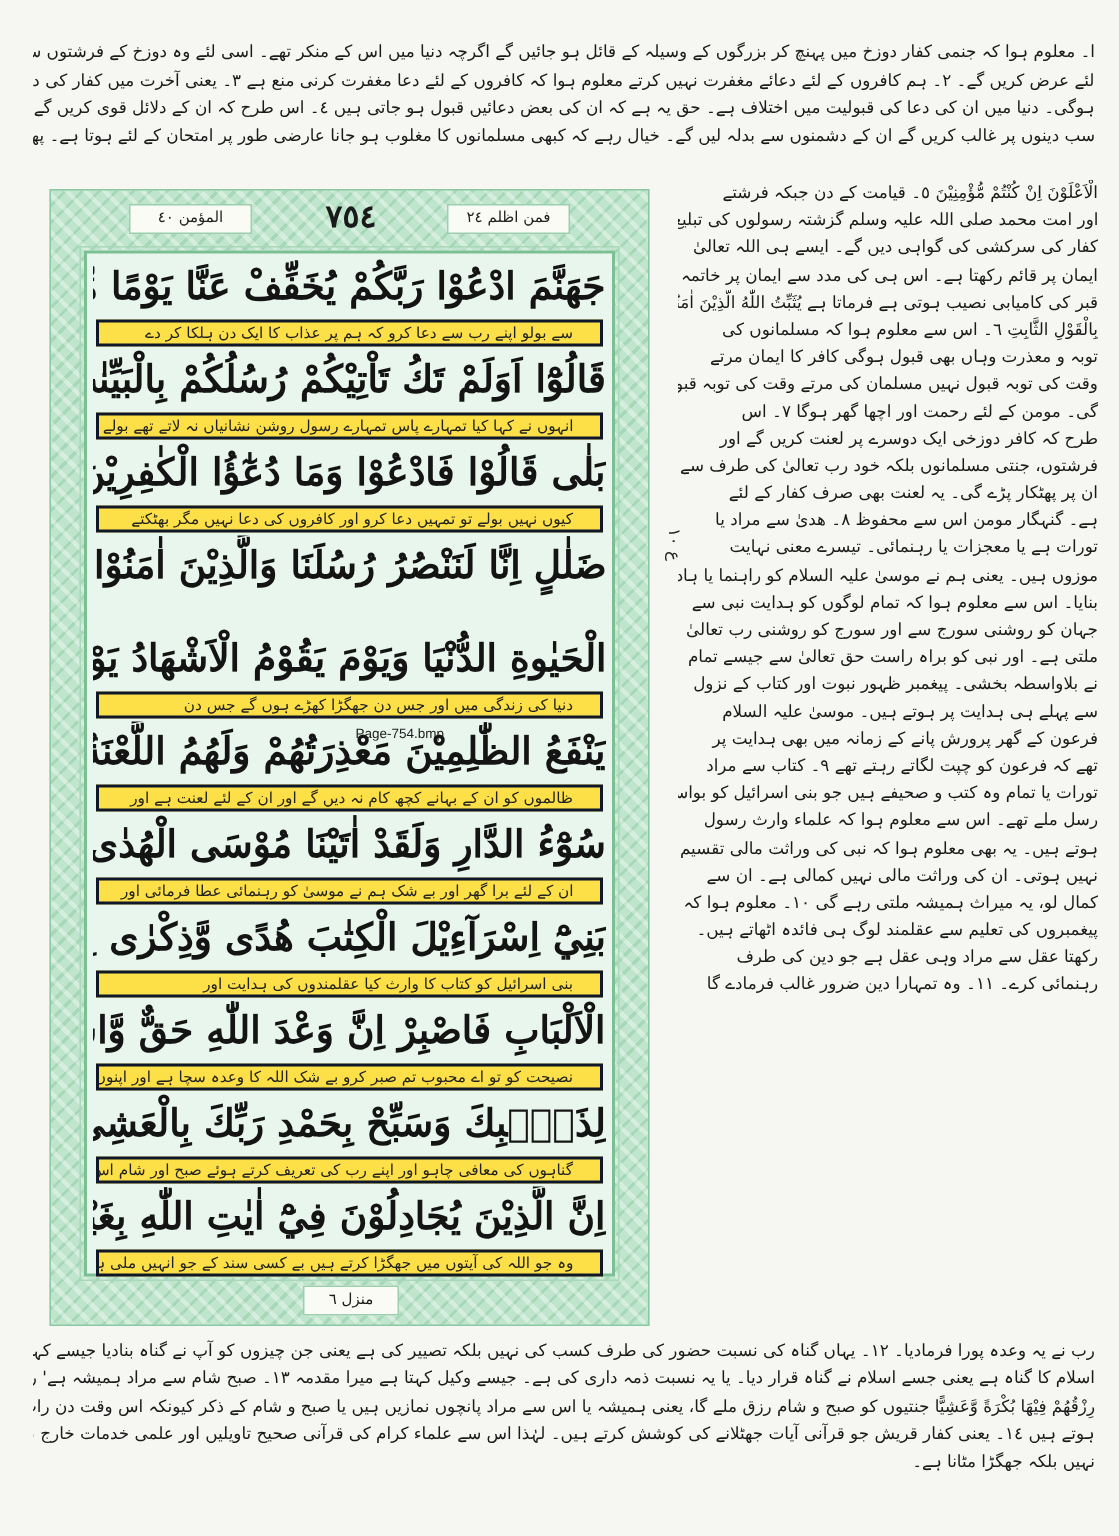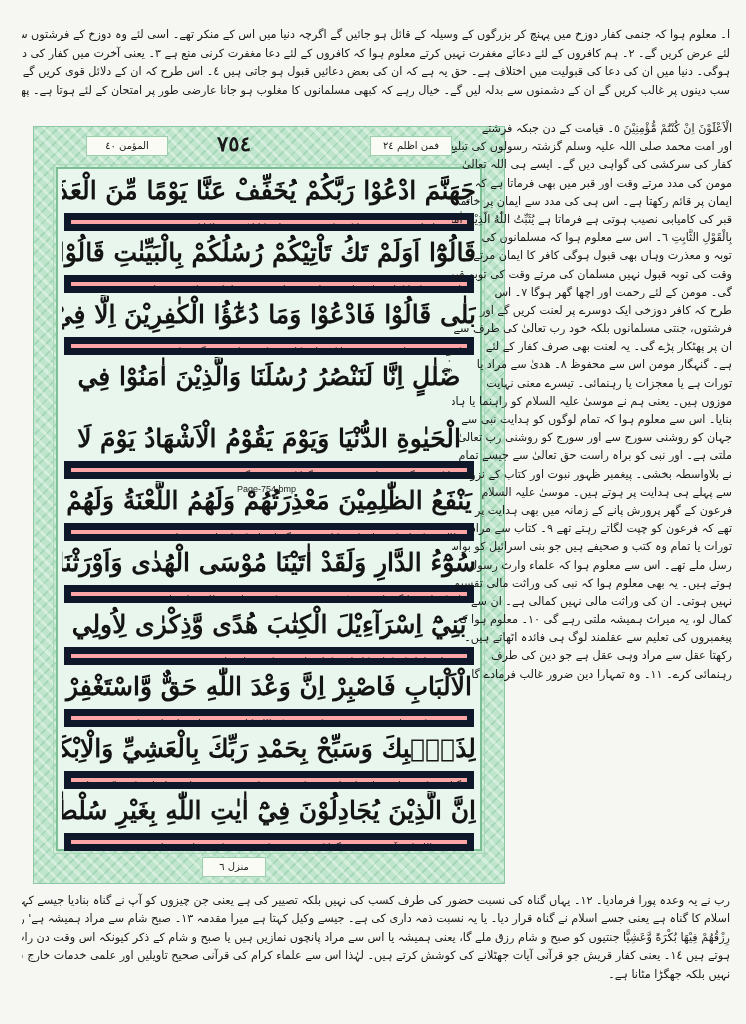--- a/index.html
+++ b/index.html
@@ -10,40 +10,40 @@
   .top-notes { position: absolute; left: 22px; top: 26px; width: 708px; font-size: 11.2px; line-height: 18.6px; text-align: justify; text-align-last: right; }
   .top-notes p { white-space: nowrap; overflow: hidden; height: 18.6px; text-align: right; }
 
   .side-notes { position: absolute; left: 452px; top: 120px; width: 280px; font-size: 11.2px; line-height: 18.2px; }
   .side-notes p { white-space: nowrap; overflow: hidden; height: 18.2px; text-align: right; }
 
   .bottom-notes { position: absolute; left: 22px; top: 892px; width: 708px; font-size: 11.2px; line-height: 18.4px; }
   .bottom-notes p { white-space: nowrap; overflow: hidden; height: 18.4px; text-align: right; }
 
   
-  .frame { position: absolute; left: 33px; top: 126px; width: 472px; height: 758px;
+  .frame { position: absolute; left: 33px; top: 126px; width: 400px; height: 758px;
     background:
       repeating-linear-gradient(45deg, rgba(255,255,255,0.35) 0 3px, transparent 3px 9px),
       repeating-linear-gradient(-45deg, rgba(120,190,150,0.35) 0 2px, transparent 2px 8px),
       #bfe5cc;
     border: 1px solid #8cc9a2; }
   .frame-inner { position: absolute; left: 22px; top: 40px; right: 22px; bottom: 32px;
     background: #e9f6ee; border: 2px solid #7cbf95; outline: 1px solid #a8d8b8; outline-offset: 2px; }
 
   .header-label { position: absolute; top: 9px; height: 20px; background: #fbfbf6; border: 1px solid #9ccfae;
     font-size: 10px; line-height: 18px; text-align: center; color: #222; }
   .hdr-left { left: 52px; width: 82px; }
   .hdr-right { right: 52px; width: 82px; }
   .page-num { position: absolute; top: 4px; left: 166px; width: 68px; height: 26px; font-size: 21px; font-weight: bold;
     line-height: 26px; text-align: center; color: #1a1a1a; font-family: "DejaVu Serif", serif; letter-spacing: 1px; }
 
   .verse-row { position: absolute; left: 4px; right: 4px; height: 40px; font-family: "DejaVu Serif", serif;
     font-size: 25px; font-weight: bold; line-height: 40px; text-align: center; white-space: nowrap; overflow: hidden; color: #141414; }
-  .trans-row { position: absolute; left: 6px; right: 6px; height: 18px; background: #fca5a5; border: 7px solid #0f172a;
-    font-size: 10.2px; line-height: 16px; text-align: right; padding: 0 6px; white-space: nowrap; overflow: hidden; color: #222; }
+  .trans-row { position: absolute; left: 6px; right: 6px; height: 18px; background: #fde047; border: 2px solid #0f172a;
+    font-size: 10.2px; line-height: 16px; text-align: right; padding: 0 18px; white-space: nowrap; overflow: hidden; color: #222; }
 
   .manzil { position: absolute; bottom: 6px; left: 168px; width: 64px; height: 20px; background: #fbfbf6; border: 1px solid #9ccfae;
     font-size: 10px; line-height: 18px; text-align: center; }
 
   .page-label { position: absolute; left: 237px; top: 484px; font-family: "Liberation Sans", sans-serif; font-size: 9px;
     color: #1a1a1a; background: rgba(255,255,255,0.0); }
 
   .ruku-mark { position: absolute; left: 438px; top: 330px; width: 18px; height: 44px; font-size: 11px; writing-mode: vertical-rl;
     color: #222; }
 </style>
@@ -99,21 +99,20 @@
   <div class="manzil rtl">منزل ٦</div>
 </div>
 
 <div class="page-label">Page-754.bmp</div>
 <div class="ruku-mark rtl">ع ١٠</div>
 
 <div class="side-notes rtl">
   <p>الْاَعْلَوْنَ اِنْ كُنْتُمْ مُّؤْمِنِيْنَ ٥۔ قیامت کے دن جبکہ فرشتے</p>
   <p>اور امت محمد صلی اللہ علیہ وسلم گزشتہ رسولوں کی تبلیغ اور</p>
   <p>کفار کی سرکشی کی گواہی دیں گے۔ ایسے ہی اللہ تعالیٰ</p>
-  <p>مومن کی مدد مرتے وقت اور قبر میں بھی فرماتا ہے کہ</p>
   <p>ایمان پر قائم رکھتا ہے۔ اس ہی کی مدد سے ایمان پر خاتمہ</p>
   <p>قبر کی کامیابی نصیب ہوتی ہے فرماتا ہے يُثَبِّتُ اللّٰهُ الَّذِيْنَ اٰمَنُوْا</p>
   <p>بِالْقَوْلِ الثَّابِتِ ٦۔ اس سے معلوم ہوا کہ مسلمانوں کی</p>
   <p>توبہ و معذرت وہاں بھی قبول ہوگی کافر کا ایمان مرتے</p>
   <p>وقت کی توبہ قبول نہیں مسلمان کی مرتے وقت کی توبہ قبول ہو</p>
   <p>گی۔ مومن کے لئے رحمت اور اچھا گھر ہوگا ۷۔ اس</p>
   <p>طرح کہ کافر دوزخی ایک دوسرے پر لعنت کریں گے اور</p>
   <p>فرشتوں، جنتی مسلمانوں بلکہ خود رب تعالیٰ کی طرف سے</p>
   <p>ان پر پھٹکار پڑے گی۔ یہ لعنت بھی صرف کفار کے لئے</p>
   <p>ہے۔ گنہگار مومن اس سے محفوظ ٨۔ ھدیٰ سے مراد یا</p>

